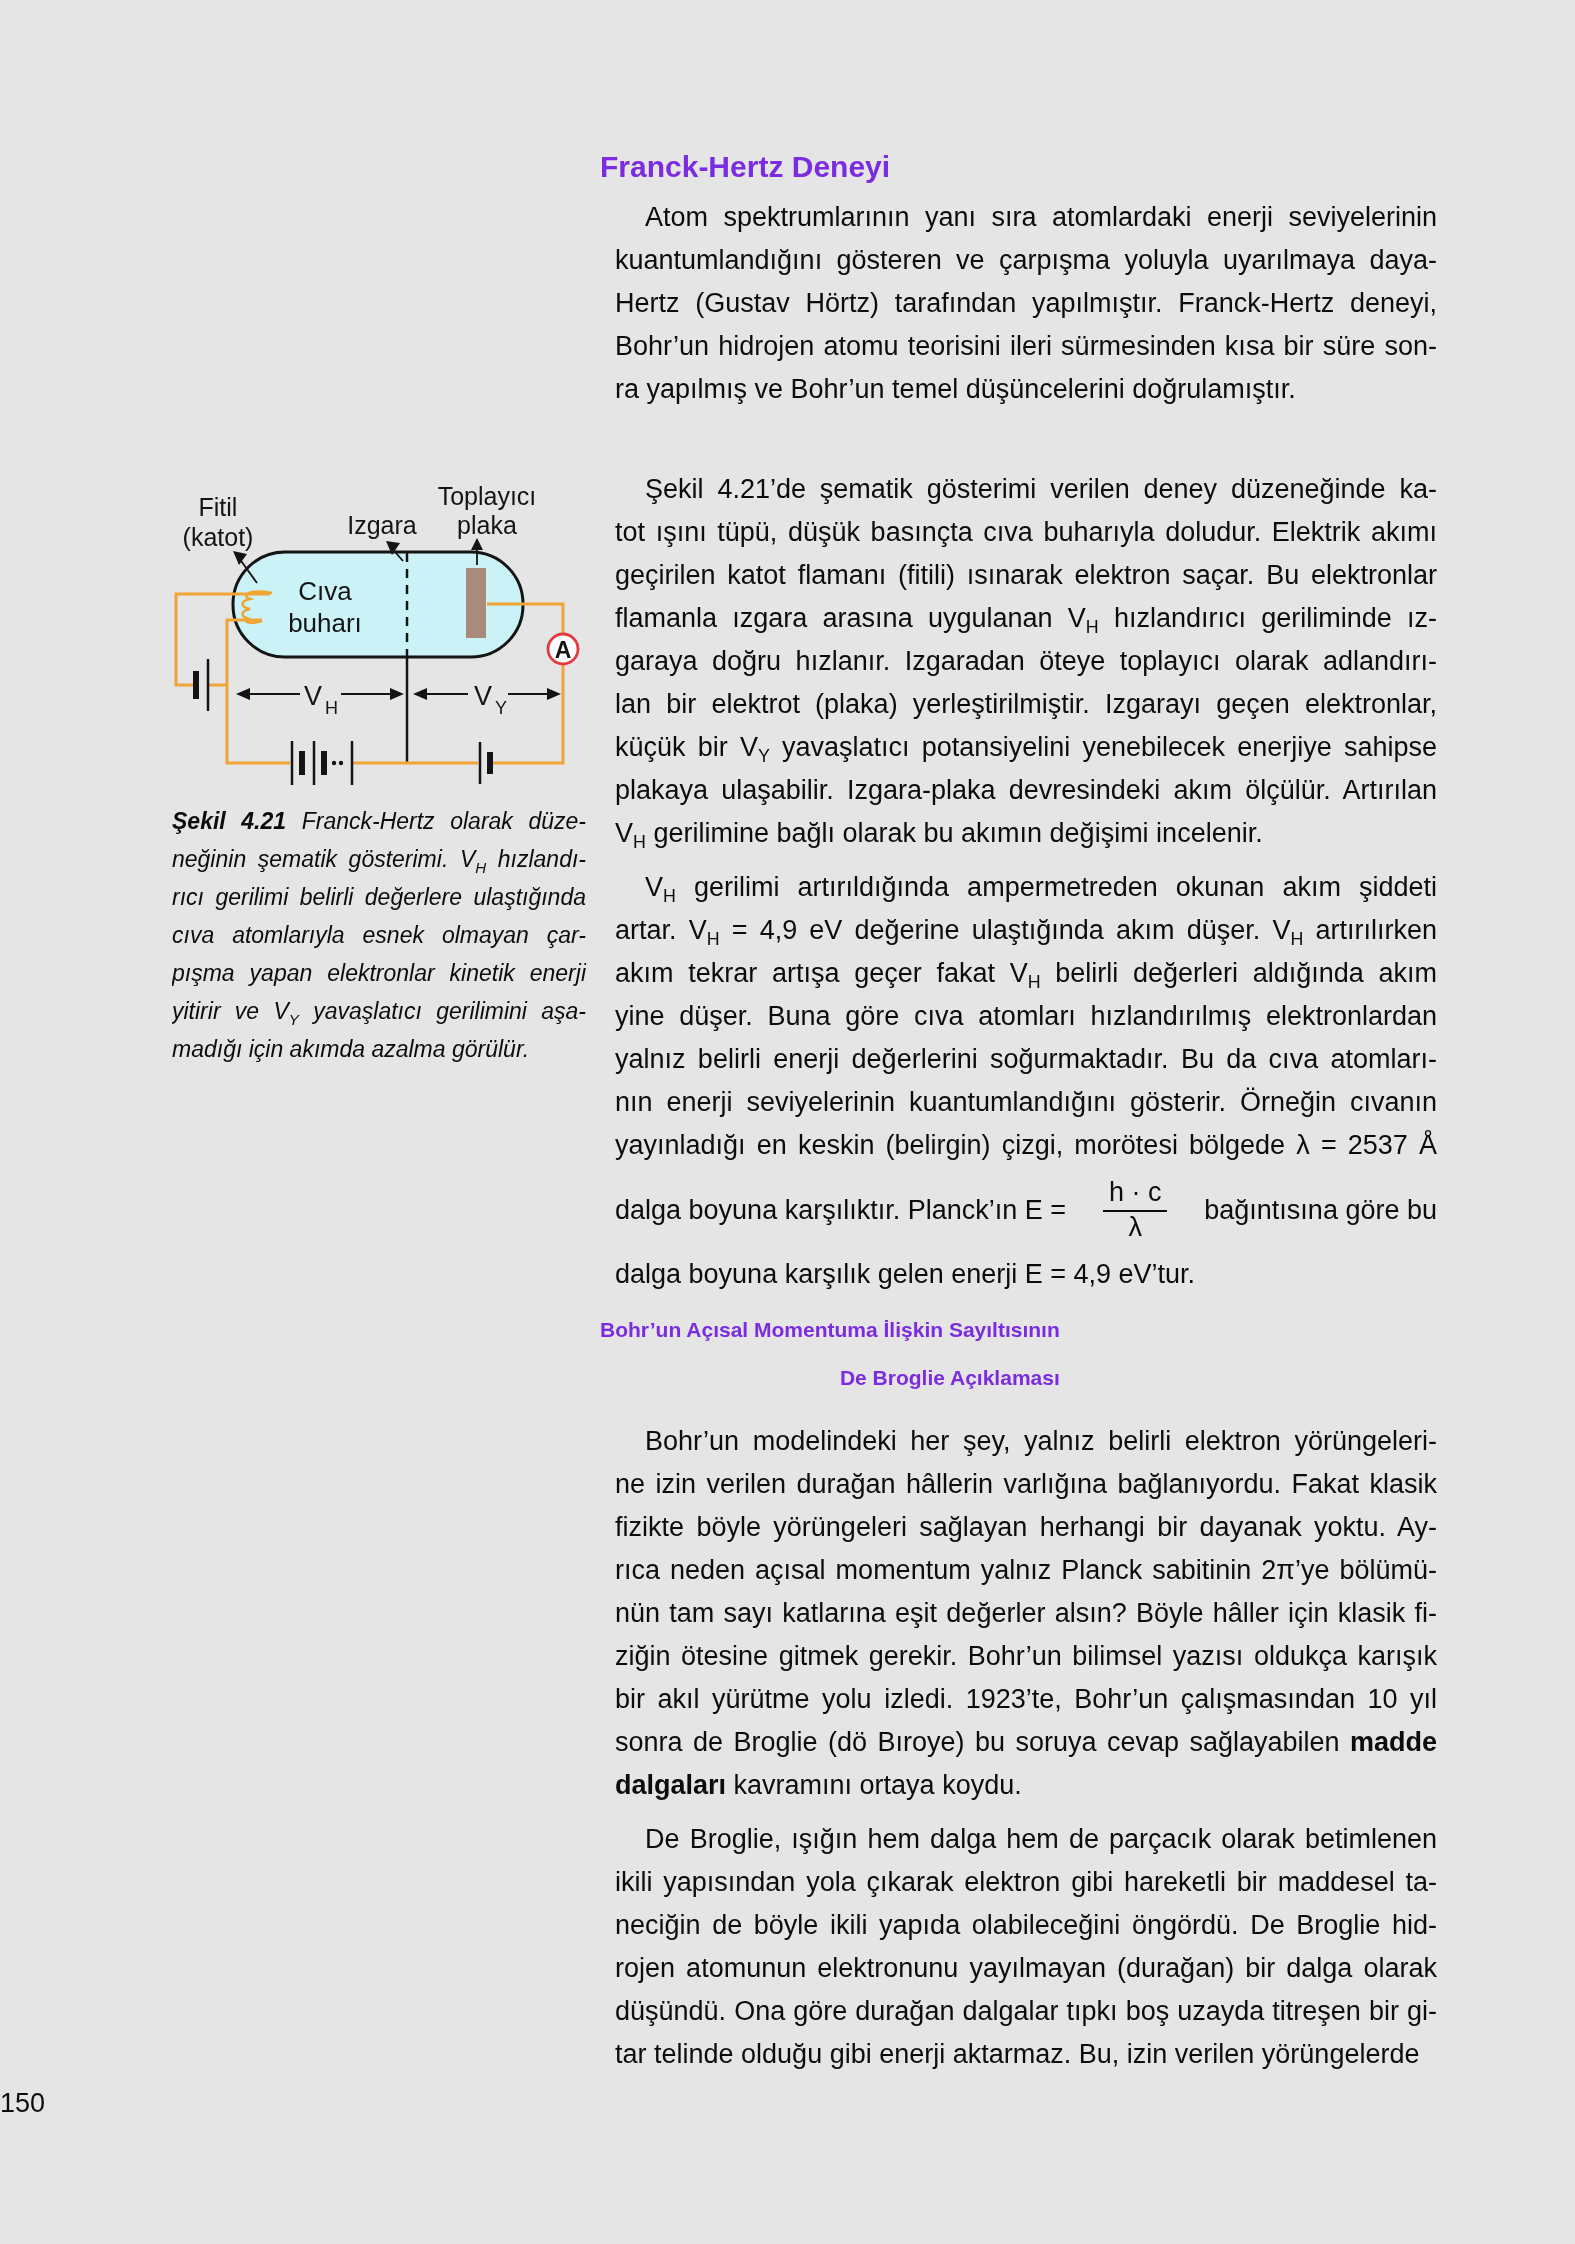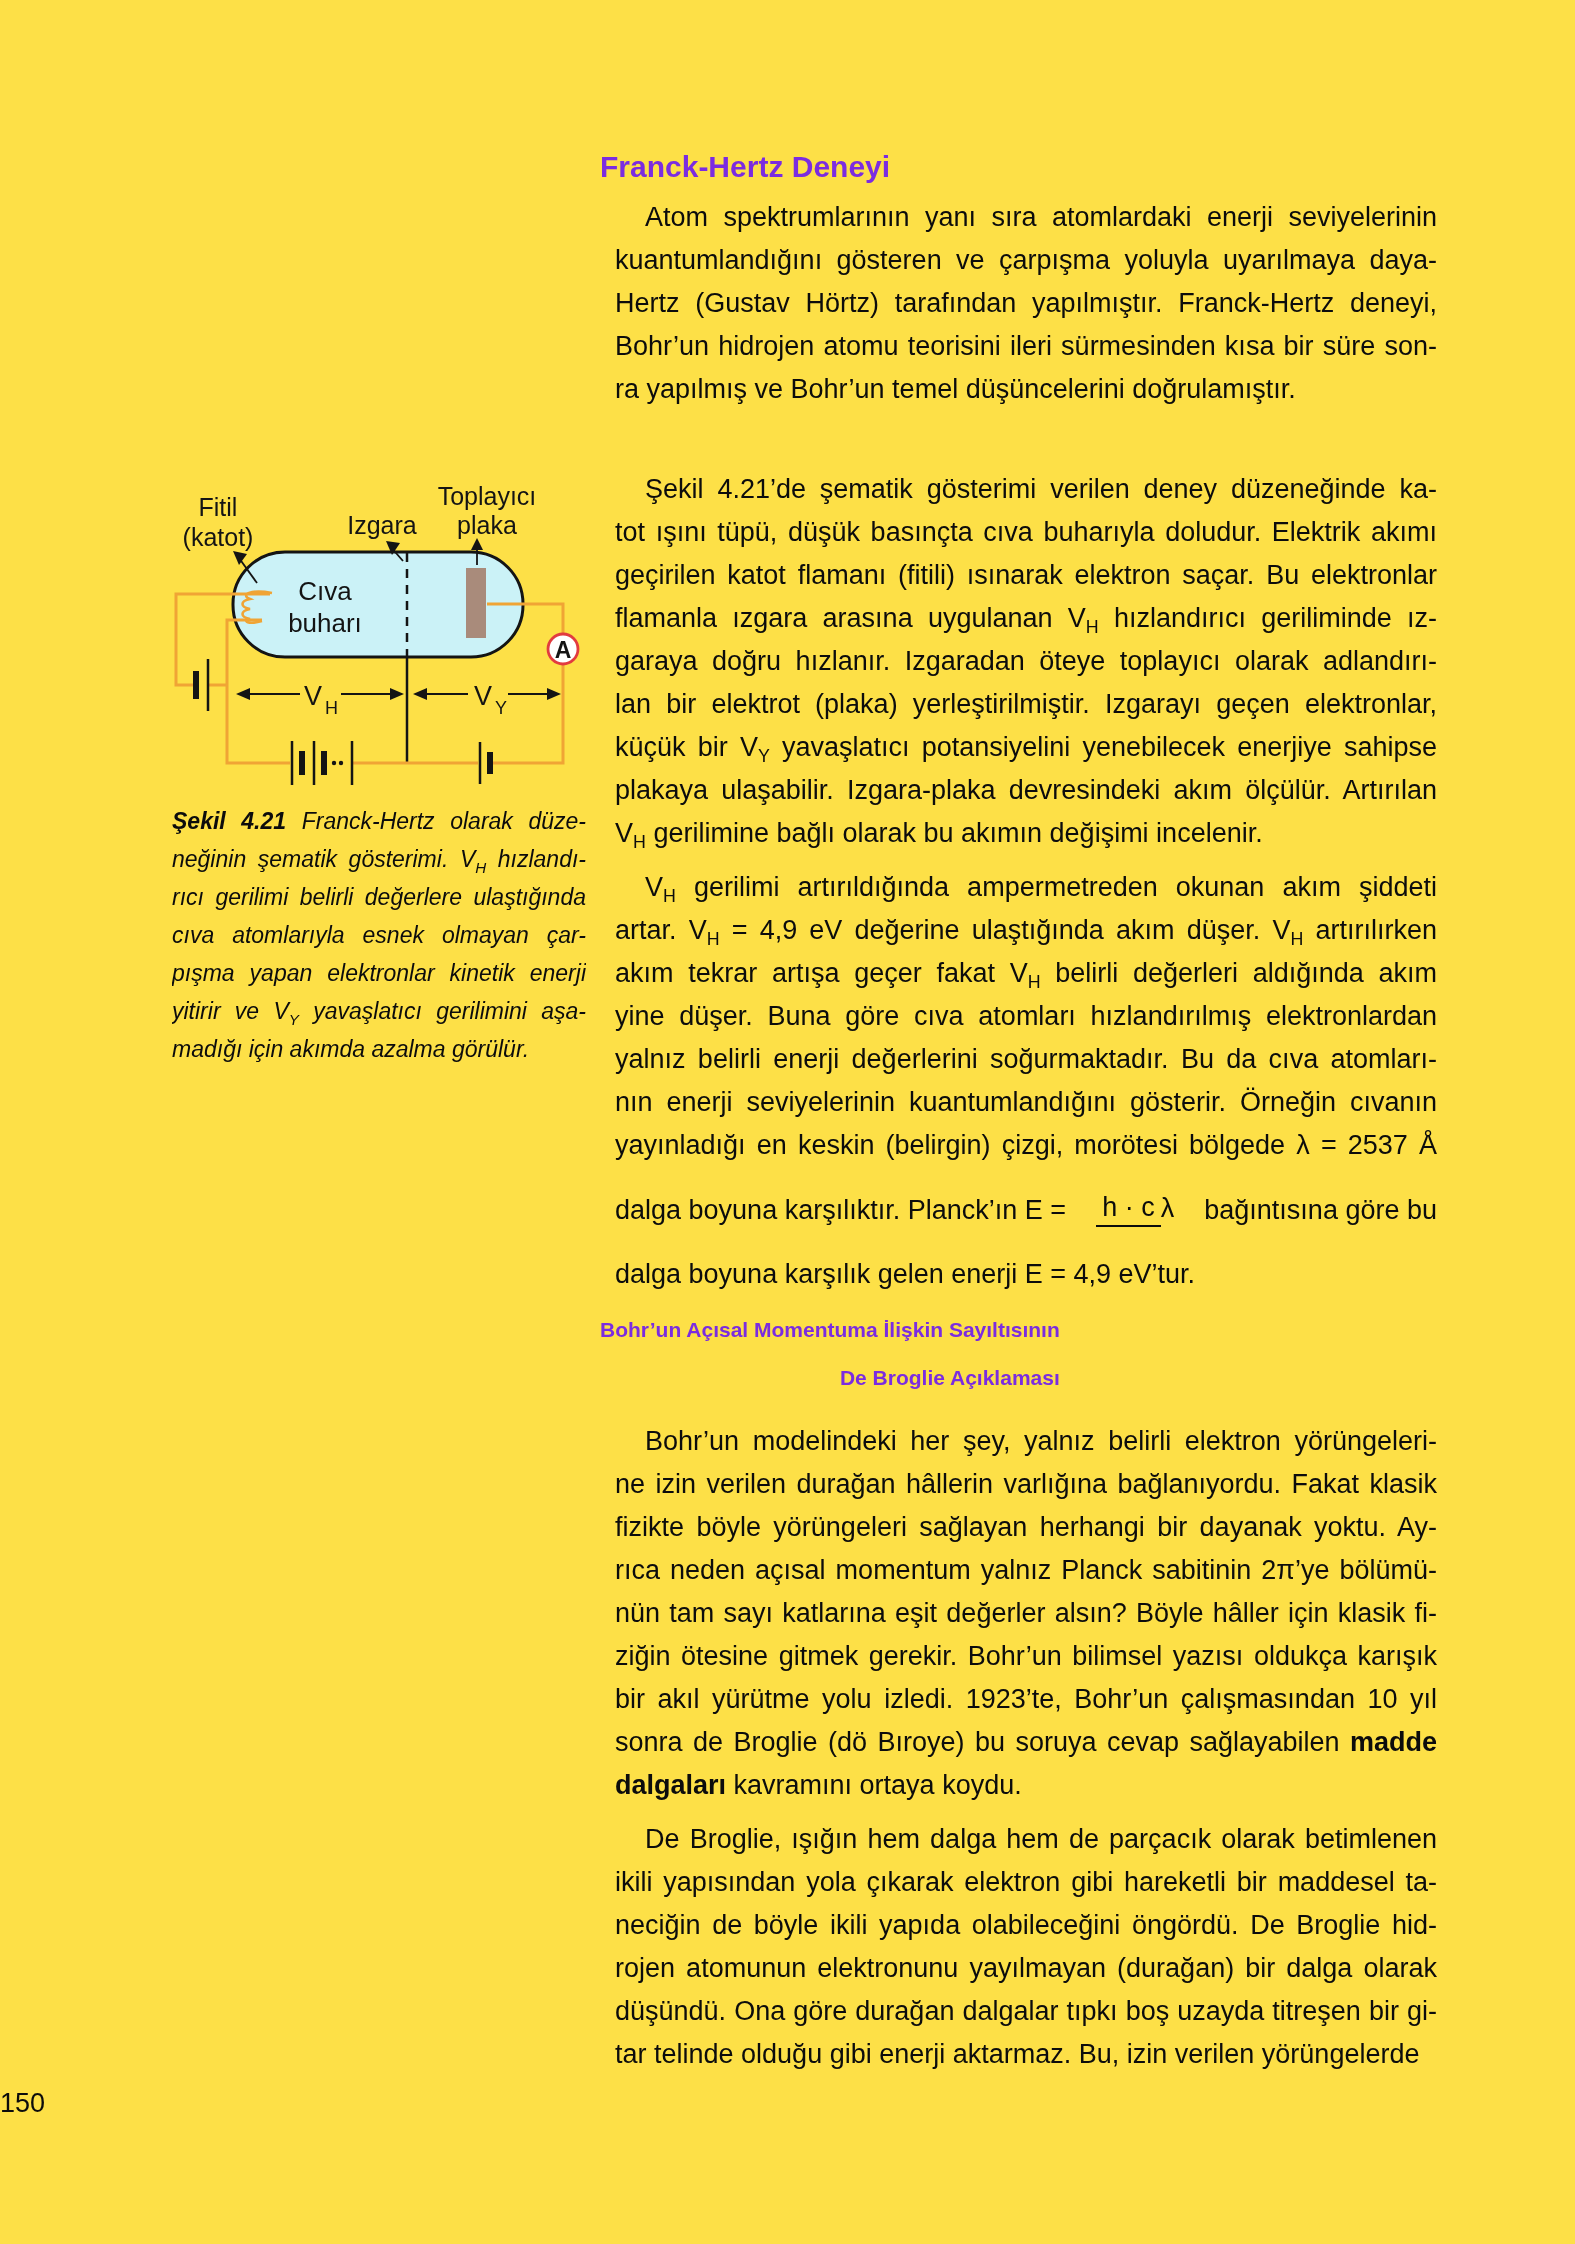--- a/index.html
+++ b/index.html
@@ -1,29 +1,29 @@
 <!DOCTYPE html>
 <html><head>
 <meta charset="utf-8">
 <style>
   html,body{margin:0;padding:0;background:#ffffff;}
   body{width:1575px;height:2244px;position:relative;font-family:"Liberation Sans",sans-serif;color:#0c0c0c;overflow:hidden;}
-  .page{position:absolute;left:0;top:0;width:1575px;height:2244px;background:#fde047;}
+  .page{position:absolute;left:0;top:0;width:1575px;height:2244px;background:#e5e5e5;}
 
   .h1{position:absolute;left:600px;top:150px;font-size:30px;font-weight:bold;color:#7B2CE0;}
   .h2{position:absolute;left:600px;top:1306px;font-size:21px;font-weight:bold;color:#7B2CE0;line-height:48px;text-align:right;}
 
   .para{position:absolute;left:615px;width:822px;font-size:27px;}
   .line{height:43px;line-height:43px;text-align:justify;text-align-last:justify;overflow:hidden;white-space:normal;}
   .line.last{text-align-last:left;}
   .line.indent{text-indent:30px;}
   .line.fracline{display:flex;align-items:center;justify-content:space-between;height:86px;}
   .bold{font-weight:bold;}
   .vs sub{font-size:0.66em;line-height:0;}
-  .frac{display:inline-flex;flex-direction:row;align-items:flex-start;line-height:1.08;vertical-align:middle;}
+  .frac{display:inline-flex;flex-direction:column;align-items:center;line-height:1.08;vertical-align:middle;}
   .frac .num{border-bottom:2.5px solid #0c0c0c;padding:0 6px 2px 6px;}
   .frac .den{padding-top:1px;}
 
   .caption{position:absolute;left:172px;top:802px;width:414px;font-size:23px;font-style:italic;}
   .caption .line{height:38px;line-height:38px;}
 
   .fig{position:absolute;left:110px;top:478px;width:495px;height:322px;}
   .fig svg{display:block;width:100%;height:100%;}
   .fig text{font-family:"Liberation Sans",sans-serif;fill:#141414;}
   .wire{stroke:#F0A435;stroke-width:3;fill:none;}

